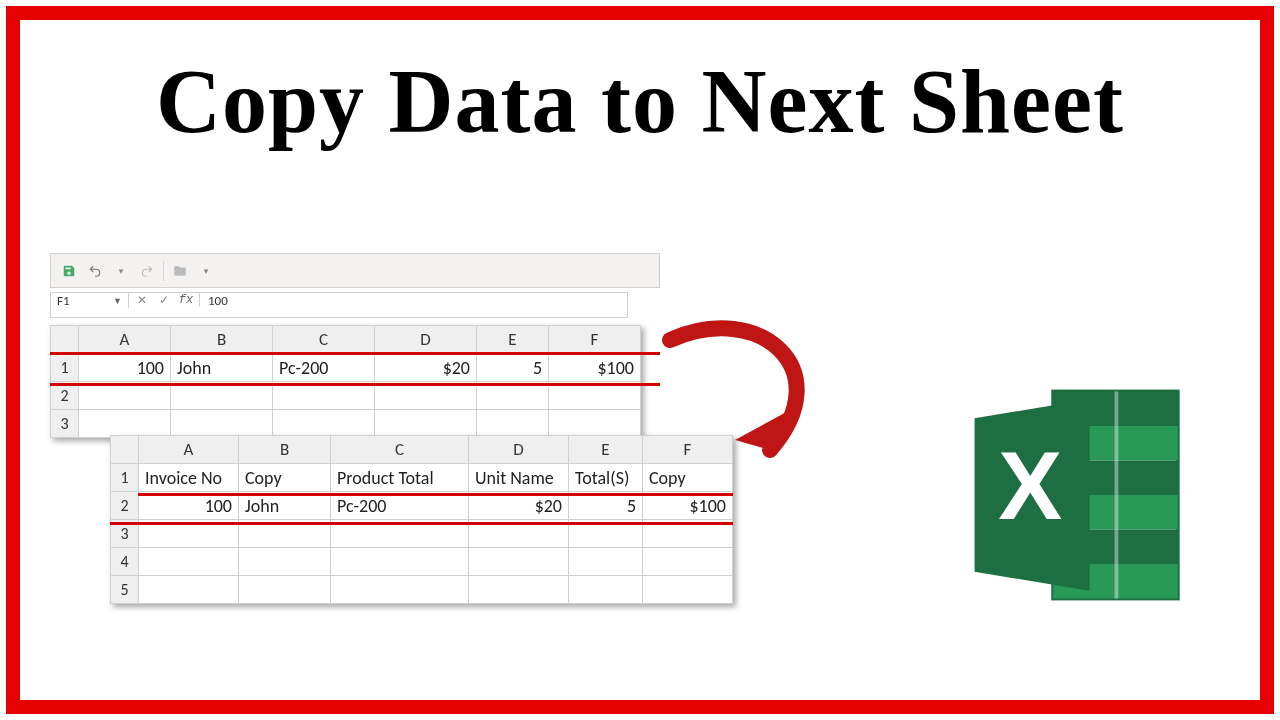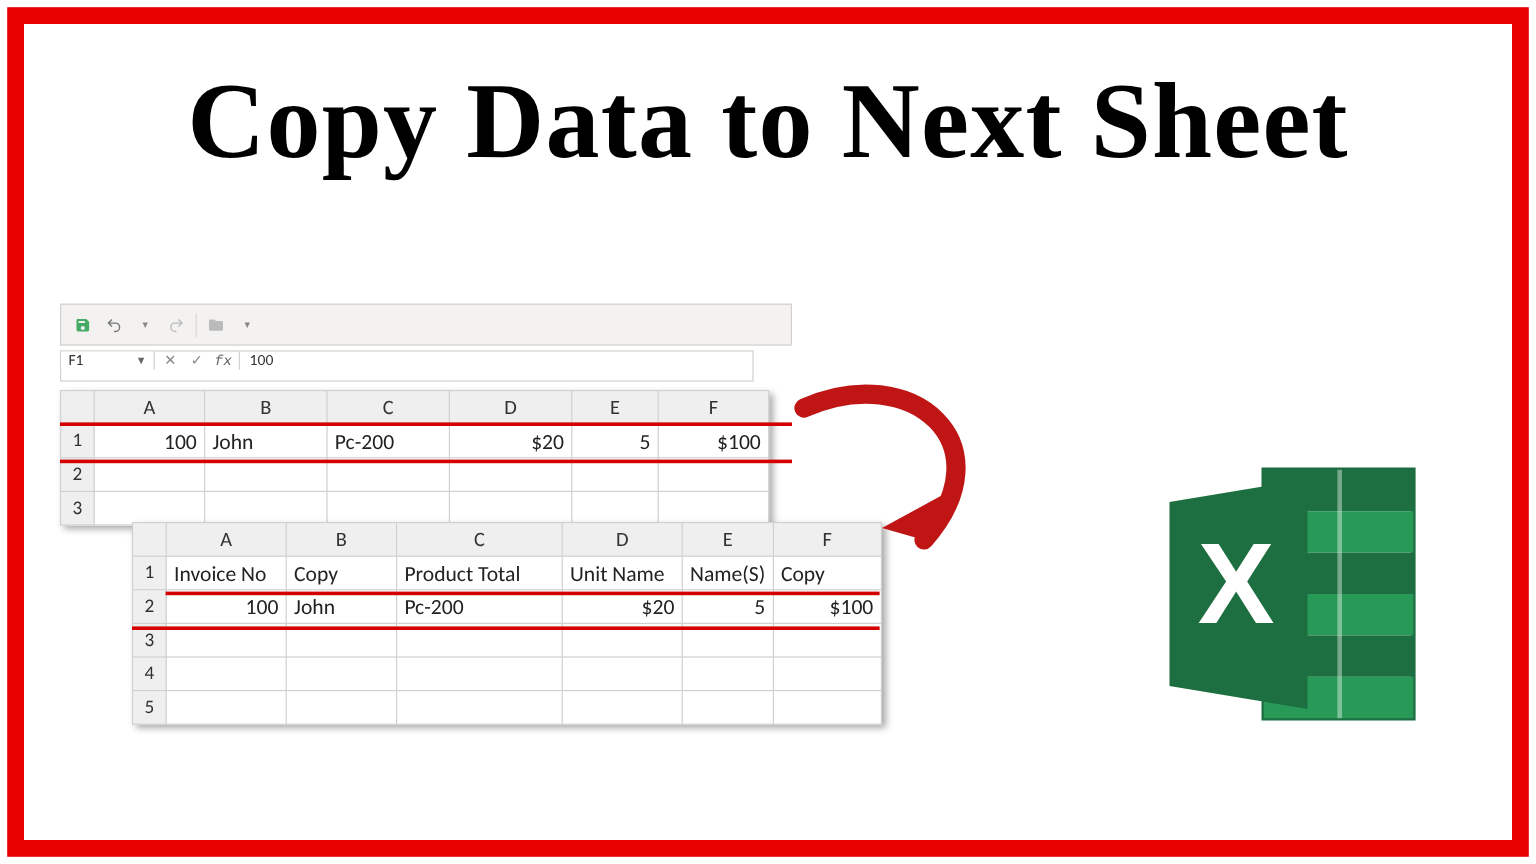--- a/index.html
+++ b/index.html
@@ -255,21 +255,21 @@
       <th class="cD">D</th>
       <th class="cE">E</th>
       <th class="cF">F</th>
     </tr>
     <tr>
       <th class="rowhdr">1</th>
       <td class="cA numl">Invoice No</td>
       <td class="cB numl">Copy</td>
       <td class="cC numl">Product Total</td>
       <td class="cD numl">Unit Name</td>
-      <td class="cE numl">Name(S)</td>
+      <td class="cE numl">Total(S)</td>
       <td class="cF numl">Copy</td>
     </tr>
     <tr>
       <th class="rowhdr">2</th>
       <td class="cA numr">100</td>
       <td class="cB numl">John</td>
       <td class="cC numl">Pc-200</td>
       <td class="cD numr">$20</td>
       <td class="cE numr">5</td>
       <td class="cF numr">$100</td>

